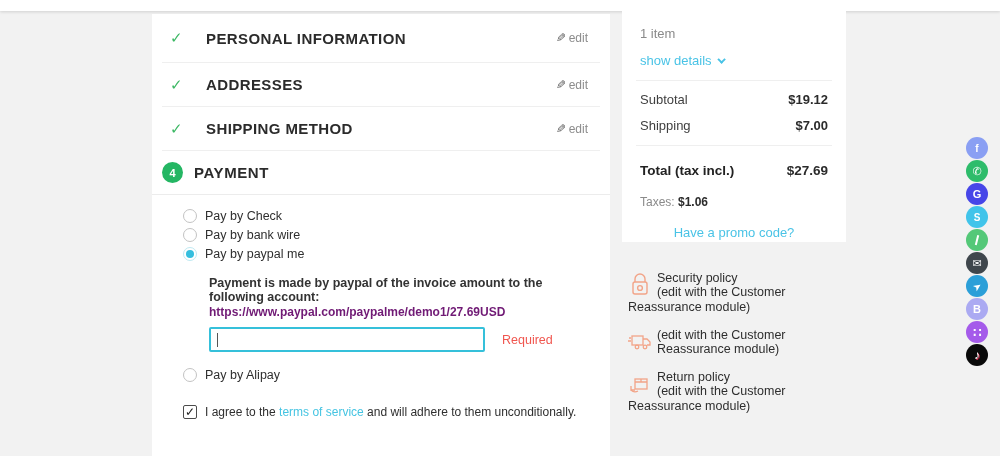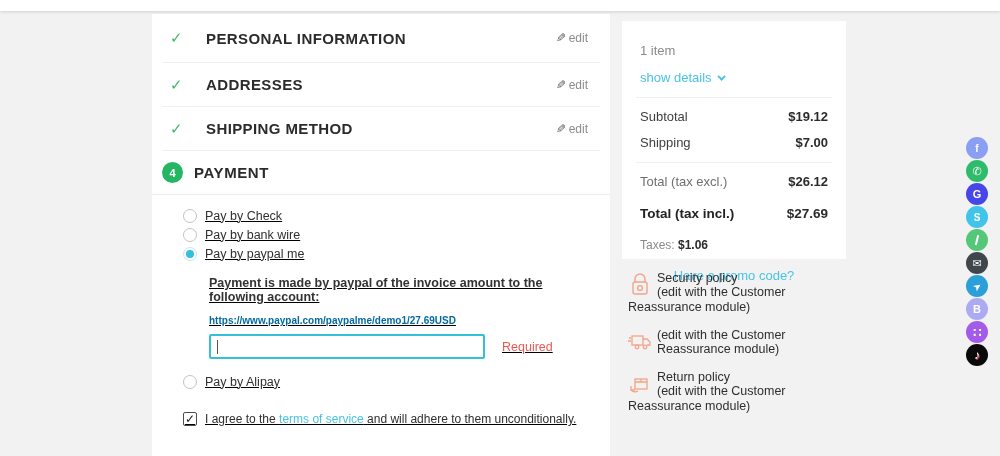--- a/index.html
+++ b/index.html
@@ -17,48 +17,48 @@
   .step-row + .divider { height:1px; background:#efefef; margin:0 10px; }
   .step-row.h43 { height:43px; }
   .check-icon { color:#3cb864; font-size:15px; width:16px; margin:0 20px 0 2px; font-weight:400; }
   .step-title { font-size:15px; font-weight:700; letter-spacing:0.4px; color:#2b2b2b; flex:1; }
   .edit-link { font-size:12px; color:#8c8c8c; cursor:pointer; }
   .edit-link .pencil { font-size:12px; color:#555; display:inline-block; transform:scaleX(-1); margin-right:3px; }
   .step-num { width:21px; height:21px; border-radius:50%; background:#24b663; color:#fff; font-size:11px;
               font-weight:700; display:flex; align-items:center; justify-content:center; margin:0 11px 0 -6px; }
   .full-divider { height:1px; background:#ececec; }
 
-  .payment-body { padding:11px 0 0 31px;text-decoration:underline; }
+  .payment-body { padding:11px 0 0 31px; }
   .radio-row { display:flex; align-items:center; height:19px; }
   .radio { width:14px; height:14px; border-radius:50%; border:1px solid #c3c3c3; background:#fff;
            margin-right:8px; position:relative; flex:none; }
   .radio.checked { border-color:#bfe9f2; }
   .radio.checked::after { content:""; position:absolute; left:2px; top:2px; width:8px; height:8px;
            border-radius:50%; background:#35bede; }
   .radio-label { font-size:12.5px; color:#2f2f2f; }
 
   .paypal-detail { margin-left:26px; width:355px; }
   .pp-info { margin-top:13px; font-size:12.5px; font-weight:700; color:#333; }
-  .pp-link { margin-top:11px; font-size:10px; font-weight:700; color:#0369a1; display:block; text-decoration:none; }
+  .pp-link { margin-top:1px; font-size:12px; font-weight:700; color:#701a75; display:block; text-decoration:none; }
   .pp-label { margin-top:12px; font-size:12.5px; color:#8a8a8a; }
   .input-row { margin-top:8px; display:flex; align-items:center; }
   .input-box { width:276px; height:25px; border:2px solid #35c0da; border-radius:2px; background:#fff;
                display:flex; align-items:center; padding-left:6px; }
   .caret { width:1px; height:14px; background:#555; }
   .required { margin-left:17px; font-size:12.5px; color:#f0564f; }
   .alipay-row { margin-top:13px; }
 
   .terms-row { margin-top:21px; display:flex; align-items:center; }
   .checkbox { width:14px; height:14px; border:1px solid #4c4c4c; border-radius:2px; background:#fff;
               color:#222; font-size:12px; line-height:12px; text-align:center; margin-right:8px; flex:none; }
   .terms-text { font-size:12px; color:#2f2f2f; }
   .terms-text a { color:#45c4e2; text-decoration:none; }
 
   
-  .cart-card { position:absolute; left:622px; top:21px; width:224px; height:238px; background:#ffffff;
+  .cart-card { position:absolute; left:622px; top:4px; width:224px; height:238px; background:#ffffff;
                padding:14px 18px 0 18px; }
   .cart-count { font-size:13px; color:#8a8a8a; margin-top:8px; }
   .show-details { margin-top:12px; font-size:13px; color:#49c3e6; cursor:pointer; display:flex; align-items:center; }
   .chev { display:inline-block; width:6px; height:6px; border-left:2px solid #49c3e6; border-bottom:2px solid #49c3e6;
           transform:rotate(-45deg) translateY(-2px); margin-left:8px; }
   .cart-hr { height:1px; background:#efefef; margin:12px -4px 0 -4px; }
   .cart-row { display:flex; justify-content:space-between; font-size:13px; margin-top:11px; }
   .cart-row .lbl { color:#3f3f3f; }
   .cart-row .val { color:#2b2b2b; font-weight:700; }
   .cart-row.muted .lbl { color:#6f6f6f; }
@@ -169,24 +169,20 @@
     <div class="cart-hr"></div>
     <div class="cart-row">
       <span class="lbl">Subtotal</span>
       <span class="val">$19.12</span>
     </div>
     <div class="cart-row">
       <span class="lbl">Shipping</span>
       <span class="val">$7.00</span>
     </div>
     <div class="cart-hr"></div>
-    <div class="cart-row muted">
-      <span class="lbl">Total (tax excl.)</span>
-      <span class="val">$26.12</span>
-    </div>
     <div class="cart-row grand">
       <span class="lbl">Total (tax incl.)</span>
       <span class="val">$27.69</span>
     </div>
     <div class="taxes"><span>Taxes: </span><b>$1.06</b></div>
     <div class="promo">Have a promo code?</div>
   </div>
 
   <div class="policies">
     <div class="policy">

